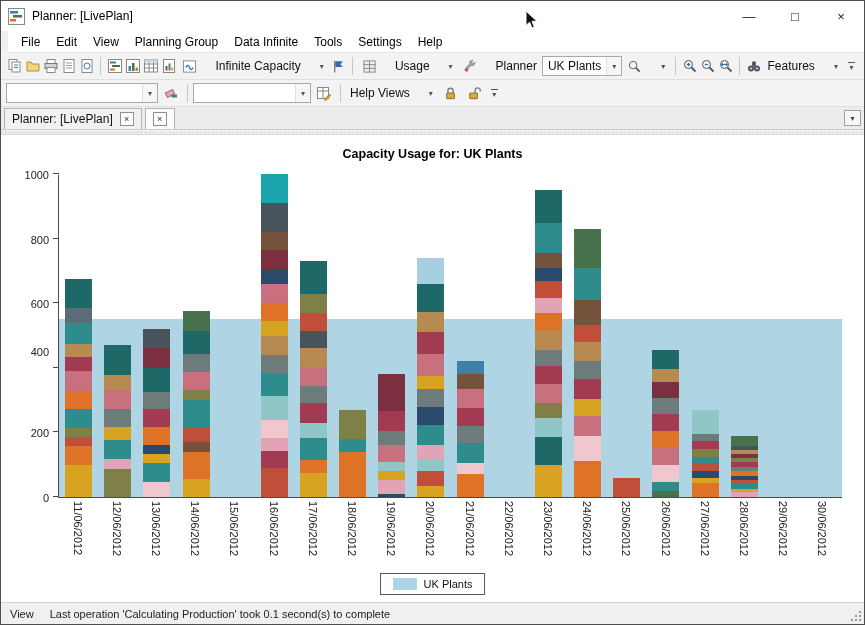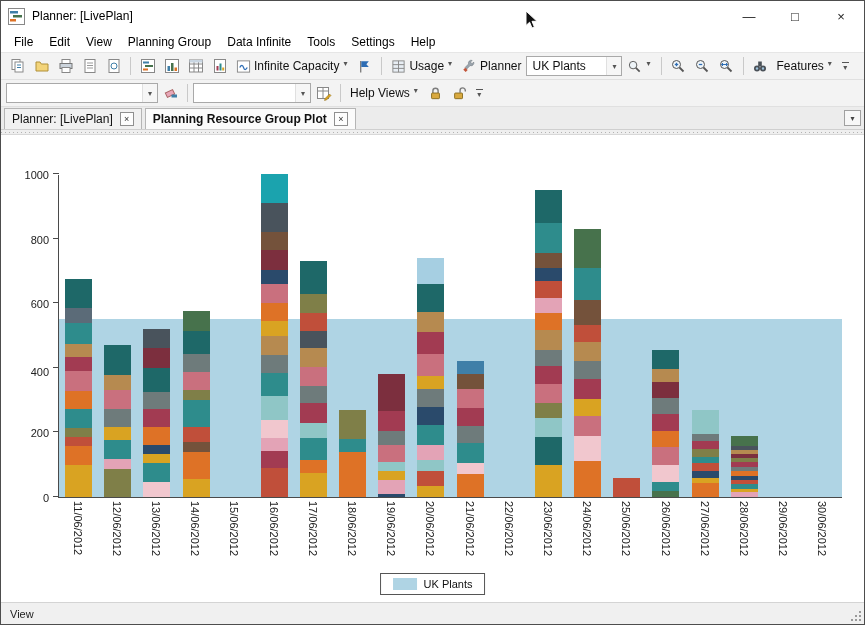--- a/index.html
+++ b/index.html
@@ -9,28 +9,28 @@
             display:flex; flex-direction:column; position:relative; font-size:12px; color:#111; overflow:hidden; }
 
   
   .titlebar { height:30px; background:#ffffff; display:flex; align-items:center; padding-left:7px; flex:0 0 auto; }
   .app-icon { width:17px; height:17px; margin-right:7px; display:inline-flex; }
   .title-text { font-size:12px; color:#000; }
   .win-controls { margin-left:auto; display:flex; height:100%; }
   .win-btn { width:46px; height:100%; display:flex; align-items:center; justify-content:center; font-size:13px; color:#222; }
 
   
-  .menubar { height:22px; background:#ffffff; display:flex; align-items:center; padding-left:5px; border-bottom:1px solid #e6e6e6; flex:0 0 auto; }
+  .menubar { height:22px; background:#ffffff; display:flex; align-items:center; padding-left:5px; border-bottom:1px solid #e6e6e6; flex:0 0 auto;margin-left:7px; }
   .menu-item { padding:2px 8px; color:#000; }
 
   
   .toolbar { height:27px; background:#f3f3f3; display:flex; align-items:center; padding:0 5px; border-bottom:1px solid #e0e0e0; flex:0 0 auto; gap:1px; }
   .tb-icon { width:23px; height:22px; display:inline-flex; align-items:center; justify-content:center; border-radius:2px; }
   .tb-sep { width:1px; height:18px; background:#c9c9c9; margin:0 4px; flex:0 0 auto; }
-  .tb-group { display:flex; align-items:flex-start; gap:3px; padding:2px 4px; border-radius:2px; white-space:nowrap; }
+  .tb-group { display:flex; align-items:center; gap:18px; padding:2px 4px; border-radius:2px; white-space:nowrap; }
   .dd { font-size:8px; color:#555; padding:0 1px; }
   .combo { display:flex; align-items:center; background:#fff; border:1px solid #a9a9a9; height:20px; }
   .combo-text { padding:0 5px; flex:1; overflow:hidden; white-space:nowrap; font-size:12px; }
   .combo-btn { width:15px; align-self:stretch; display:flex; align-items:center; justify-content:center; font-size:8px; color:#555; border-left:1px solid #e0e0e0; background:#f6f6f6; }
   .overflow { display:inline-flex; flex-direction:column; align-items:center; font-size:8px; color:#555; padding:0 4px; line-height:5px; }
   .overflow b { display:block; width:7px; border-top:1px solid #555; margin-bottom:2px; }
 
   
   .tabstrip { height:23px; background:#ececec; display:flex; align-items:flex-end; padding:2px 3px 0 3px; border-bottom:1px solid #cfcfcf; flex:0 0 auto; }
   .tab { display:flex; align-items:center; gap:7px; padding:0 7px; background:#f1f1f1; border:1px solid #b5b5b5; border-bottom:none; margin-right:3px; height:21px; }
@@ -314,30 +314,30 @@
         <span>▾</span>
       </span>
   </div>
 
   <div class="tabstrip">
     <div class="tab">
       <span>Planner: [LivePlan]</span>
       <span class="tab-close">×</span>
     </div>
     <div class="tab active">
-      <span>Planning Resource Group Plot</span>
       <span class="tab-close">×</span>
     </div>
     <span class="tab-dd">
         <span>▾</span>
       </span>
   </div>
   <div class="splitter"></div>
 
   <div class="chart-area">
+    <div class="chart-title">Capacity Usage for: UK Plants</div>
     <div class="plot-wrap" id="plotwrap">
       <div class="band" id="cap-band" style="height: 177.65px; background: rgb(175, 212, 228);"></div>
       <div class="slots" id="slots">
           <div class="slot">
             <div class="bar">
               <div class="seg" style="height: 32.3px; background: rgb(217, 163, 34);"></div>
               <div class="seg" style="height: 18.734px; background: rgb(222, 114, 38);"></div>
               <div class="seg" style="height: 9.044px; background: rgb(192, 79, 58);"></div>
               <div class="seg" style="height: 9.044px; background: rgb(127, 127, 72);"></div>
               <div class="seg" style="height: 18.734px; background: rgb(46, 140, 140);"></div>
@@ -566,21 +566,21 @@
           <div class="slot">
             <div class="bar"></div>
           </div>
           <div class="slot">
             <div class="bar"></div>
           </div>
         </div>
       <div class="yticks" id="yticks">
           <div class="ytick" style="bottom: -7px;">0</div>
           <div class="ytick" style="bottom: 57.6px;">200</div>
-          <div class="ytick" style="bottom: 119px;">400</div>
+          <div class="ytick" style="bottom: 139px;">400</div>
           <div class="ytick" style="bottom: 186.8px;">600</div>
           <div class="ytick" style="bottom: 251.4px;">800</div>
           <div class="ytick" style="bottom: 316px;">1000</div>
         </div>
     <div class="ymark" style="bottom: 0px;"></div>
         <div class="ymark" style="bottom: 64.6px;"></div>
         <div class="ymark" style="bottom: 129.2px;"></div>
         <div class="ymark" style="bottom: 193.8px;"></div>
         <div class="ymark" style="bottom: 258.4px;"></div>
         <div class="ymark" style="bottom: 323px;"></div>
@@ -648,20 +648,21 @@
         </div>
       </div>
     <div class="legend">
       <span class="legend-swatch" id="legend-swatch" style="background: rgb(175, 212, 228);"></span>
       <span>UK Plants</span>
     </div>
   </div>
 
   <div class="statusbar">
     <span>View</span>
+    <span>Last operation 'Calculating Production' took 0.1 second(s) to complete</span>
     <span class="grip">
       <svg width="13" height="13" viewBox="0 0 13 13">
           <g fill="#9a9a9a">
             <rect x="9" y="9" width="2" height="2"></rect>
             <rect x="9" y="5" width="2" height="2"></rect>
             <rect x="5" y="9" width="2" height="2"></rect>
             <rect x="9" y="1" width="2" height="2"></rect>
             <rect x="5" y="5" width="2" height="2"></rect>
             <rect x="1" y="9" width="2" height="2"></rect>
           </g>

